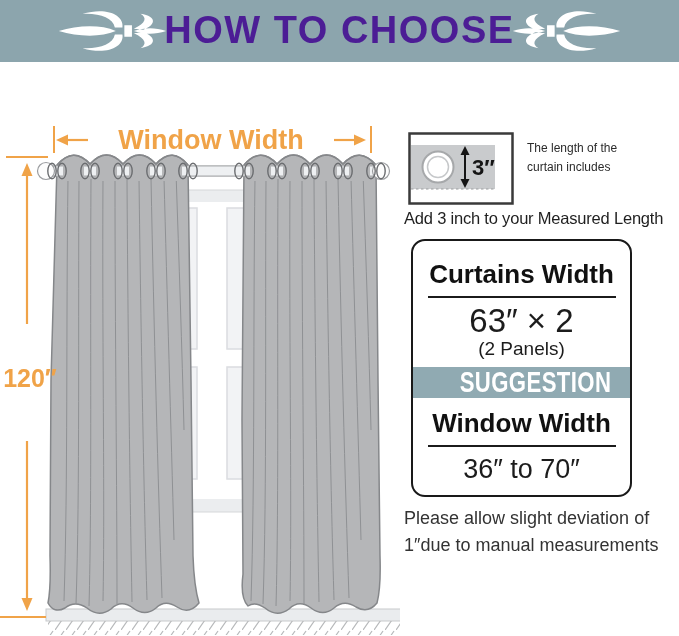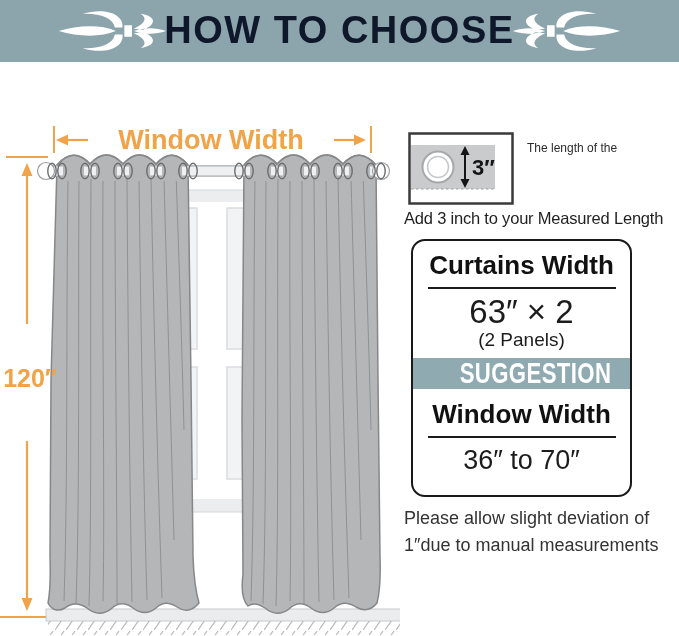--- a/index.html
+++ b/index.html
@@ -10,21 +10,21 @@
     overflow:hidden;
     font-family:"Liberation Sans", sans-serif;
   }
   
   .hdr{
     position:absolute;left:0;top:0;width:679px;height:62px;
     background:#8ca5ad;
     display:flex;align-items:center;justify-content:center;
   }
   .hdr-title{
-    color:#0f172a;font-size:38px;font-weight:bold;letter-spacing:1.5px;
+    color:#4c1d95;font-size:38px;font-weight:bold;letter-spacing:1.5px;
     margin-top:-2px;
   }
   .fleur{position:absolute;top:4px;}
   .fleur.left{left:56px;}
   .fleur.right{right:56px;}
   
   .diagram{position:absolute;left:0;top:62px;}
   
   .grommet-fig{position:absolute;left:408px;top:132px;}
   .grommet-desc{
@@ -35,21 +35,21 @@
     position:absolute;left:404px;top:209px;width:278px;
     font-size:16.5px;color:#1f1f1f;letter-spacing:-0.2px;
   }
   .sbox{
     position:absolute;left:411px;top:239px;width:221px;height:258px;
     box-sizing:border-box;
     border:2.5px solid #191919;border-radius:14px;background:#ffffff;
     display:flex;flex-direction:column;align-items:center;
     overflow:hidden;
   }
-  .sbox-title{font-size:26px;font-weight:bold;color:#111;margin-top:9px;}
+  .sbox-title{font-size:26px;font-weight:bold;color:#111;margin-top:18px;}
   .sbox-rule{width:188px;border-top:2px solid #1b1b1b;margin-top:6px;}
   .sbox-value-lg{font-size:33px;color:#1c1c1c;margin-top:4px;}
   .sbox-sub{font-size:19px;color:#1c1c1c;margin-top:-2px;}
   .sbox-band{
     width:100%;height:31px;background:#90aab2;margin-top:7px;
     display:flex;align-items:center;justify-content:center;flex:none;padding-left:28px;
   }
   .sbox-band-label{
     color:#ffffff;font-size:27px;font-weight:bold;letter-spacing:0.5px;
     transform:scale(0.82,1.08);
@@ -232,20 +232,21 @@
     <g stroke="#151515" fill="#151515">
       <line x1="57" y1="20" x2="57" y2="50" stroke-width="2"></line>
       <polygon points="57,14 52.5,23 61.5,23" stroke="none"></polygon>
       <polygon points="57,56 52.5,47 61.5,47" stroke="none"></polygon>
     </g>
     <text x="64" y="43" font-size="22" font-weight="bold" fill="#151515">3″</text>
   </svg>
 
   <div class="grommet-desc">
     <div>The length of the</div>
+    <div>curtain includes</div>
   </div>
 
   <div class="add-note">Add 3 inch to your Measured Length</div>
 
   <div class="sbox">
     <div class="sbox-title">Curtains Width</div>
     <div class="sbox-rule"></div>
     <div class="sbox-value-lg">63″ × 2</div>
     <div class="sbox-sub">(2 Panels)</div>
     <div class="sbox-band">

